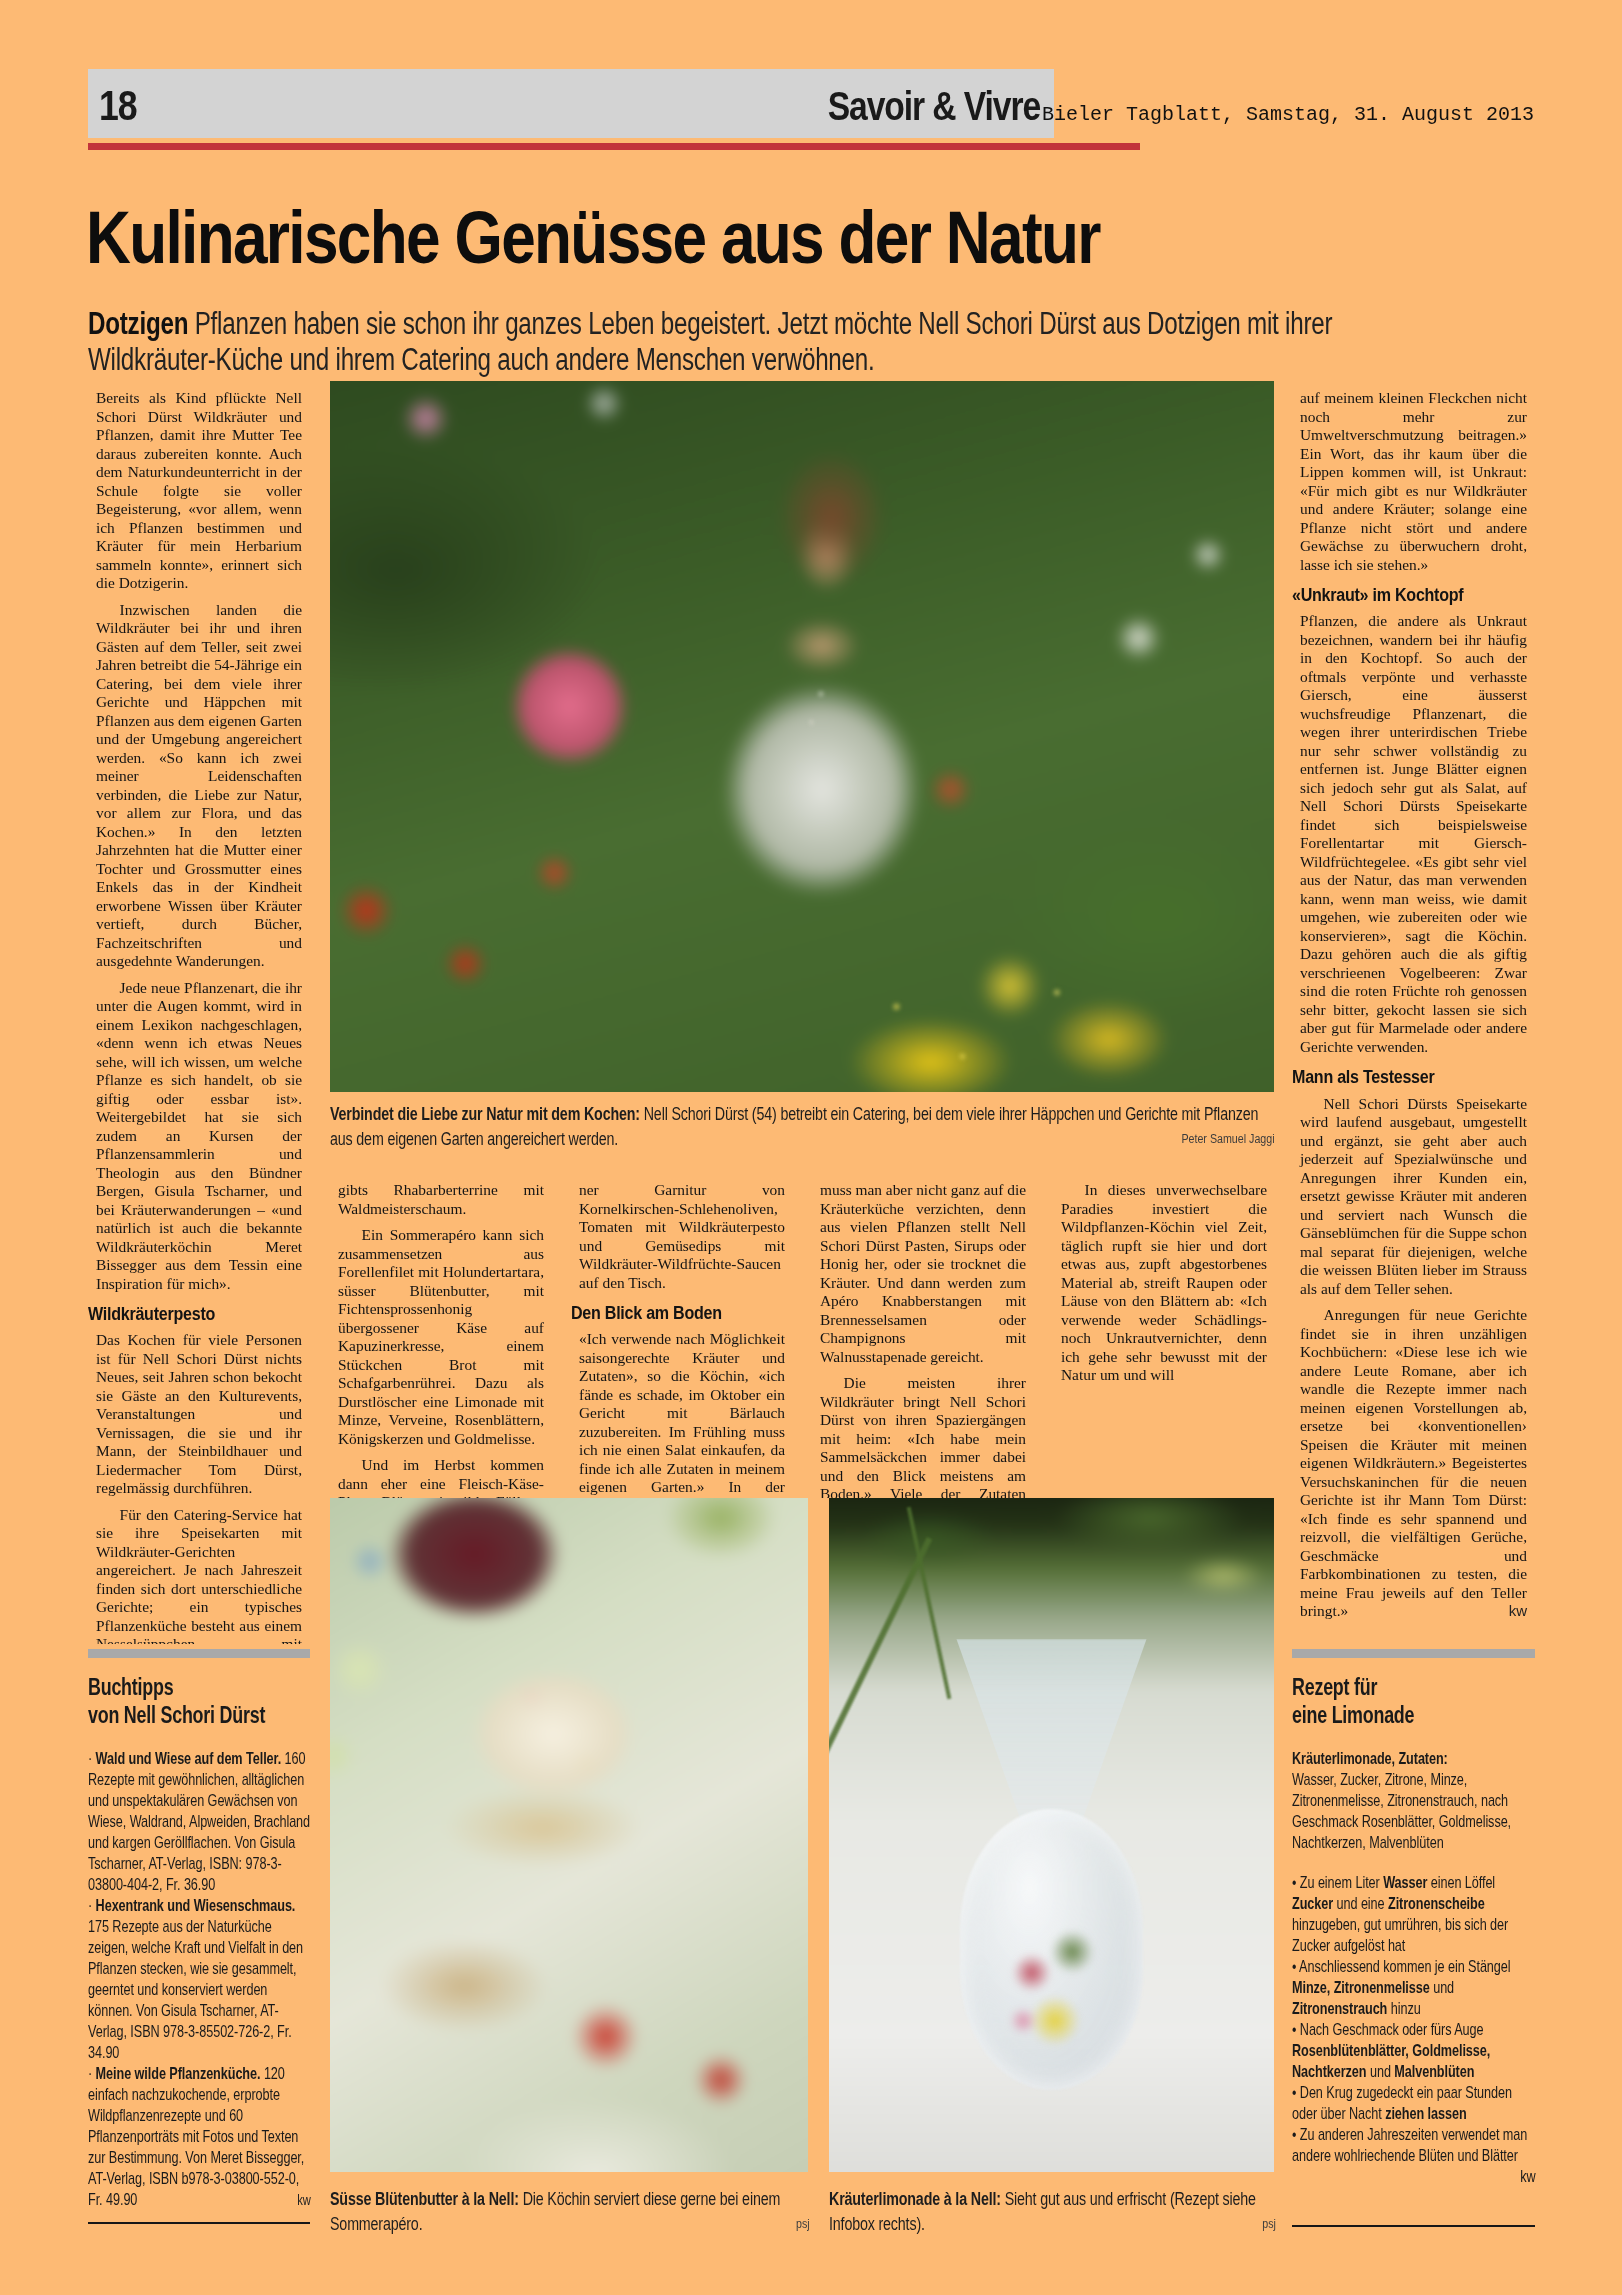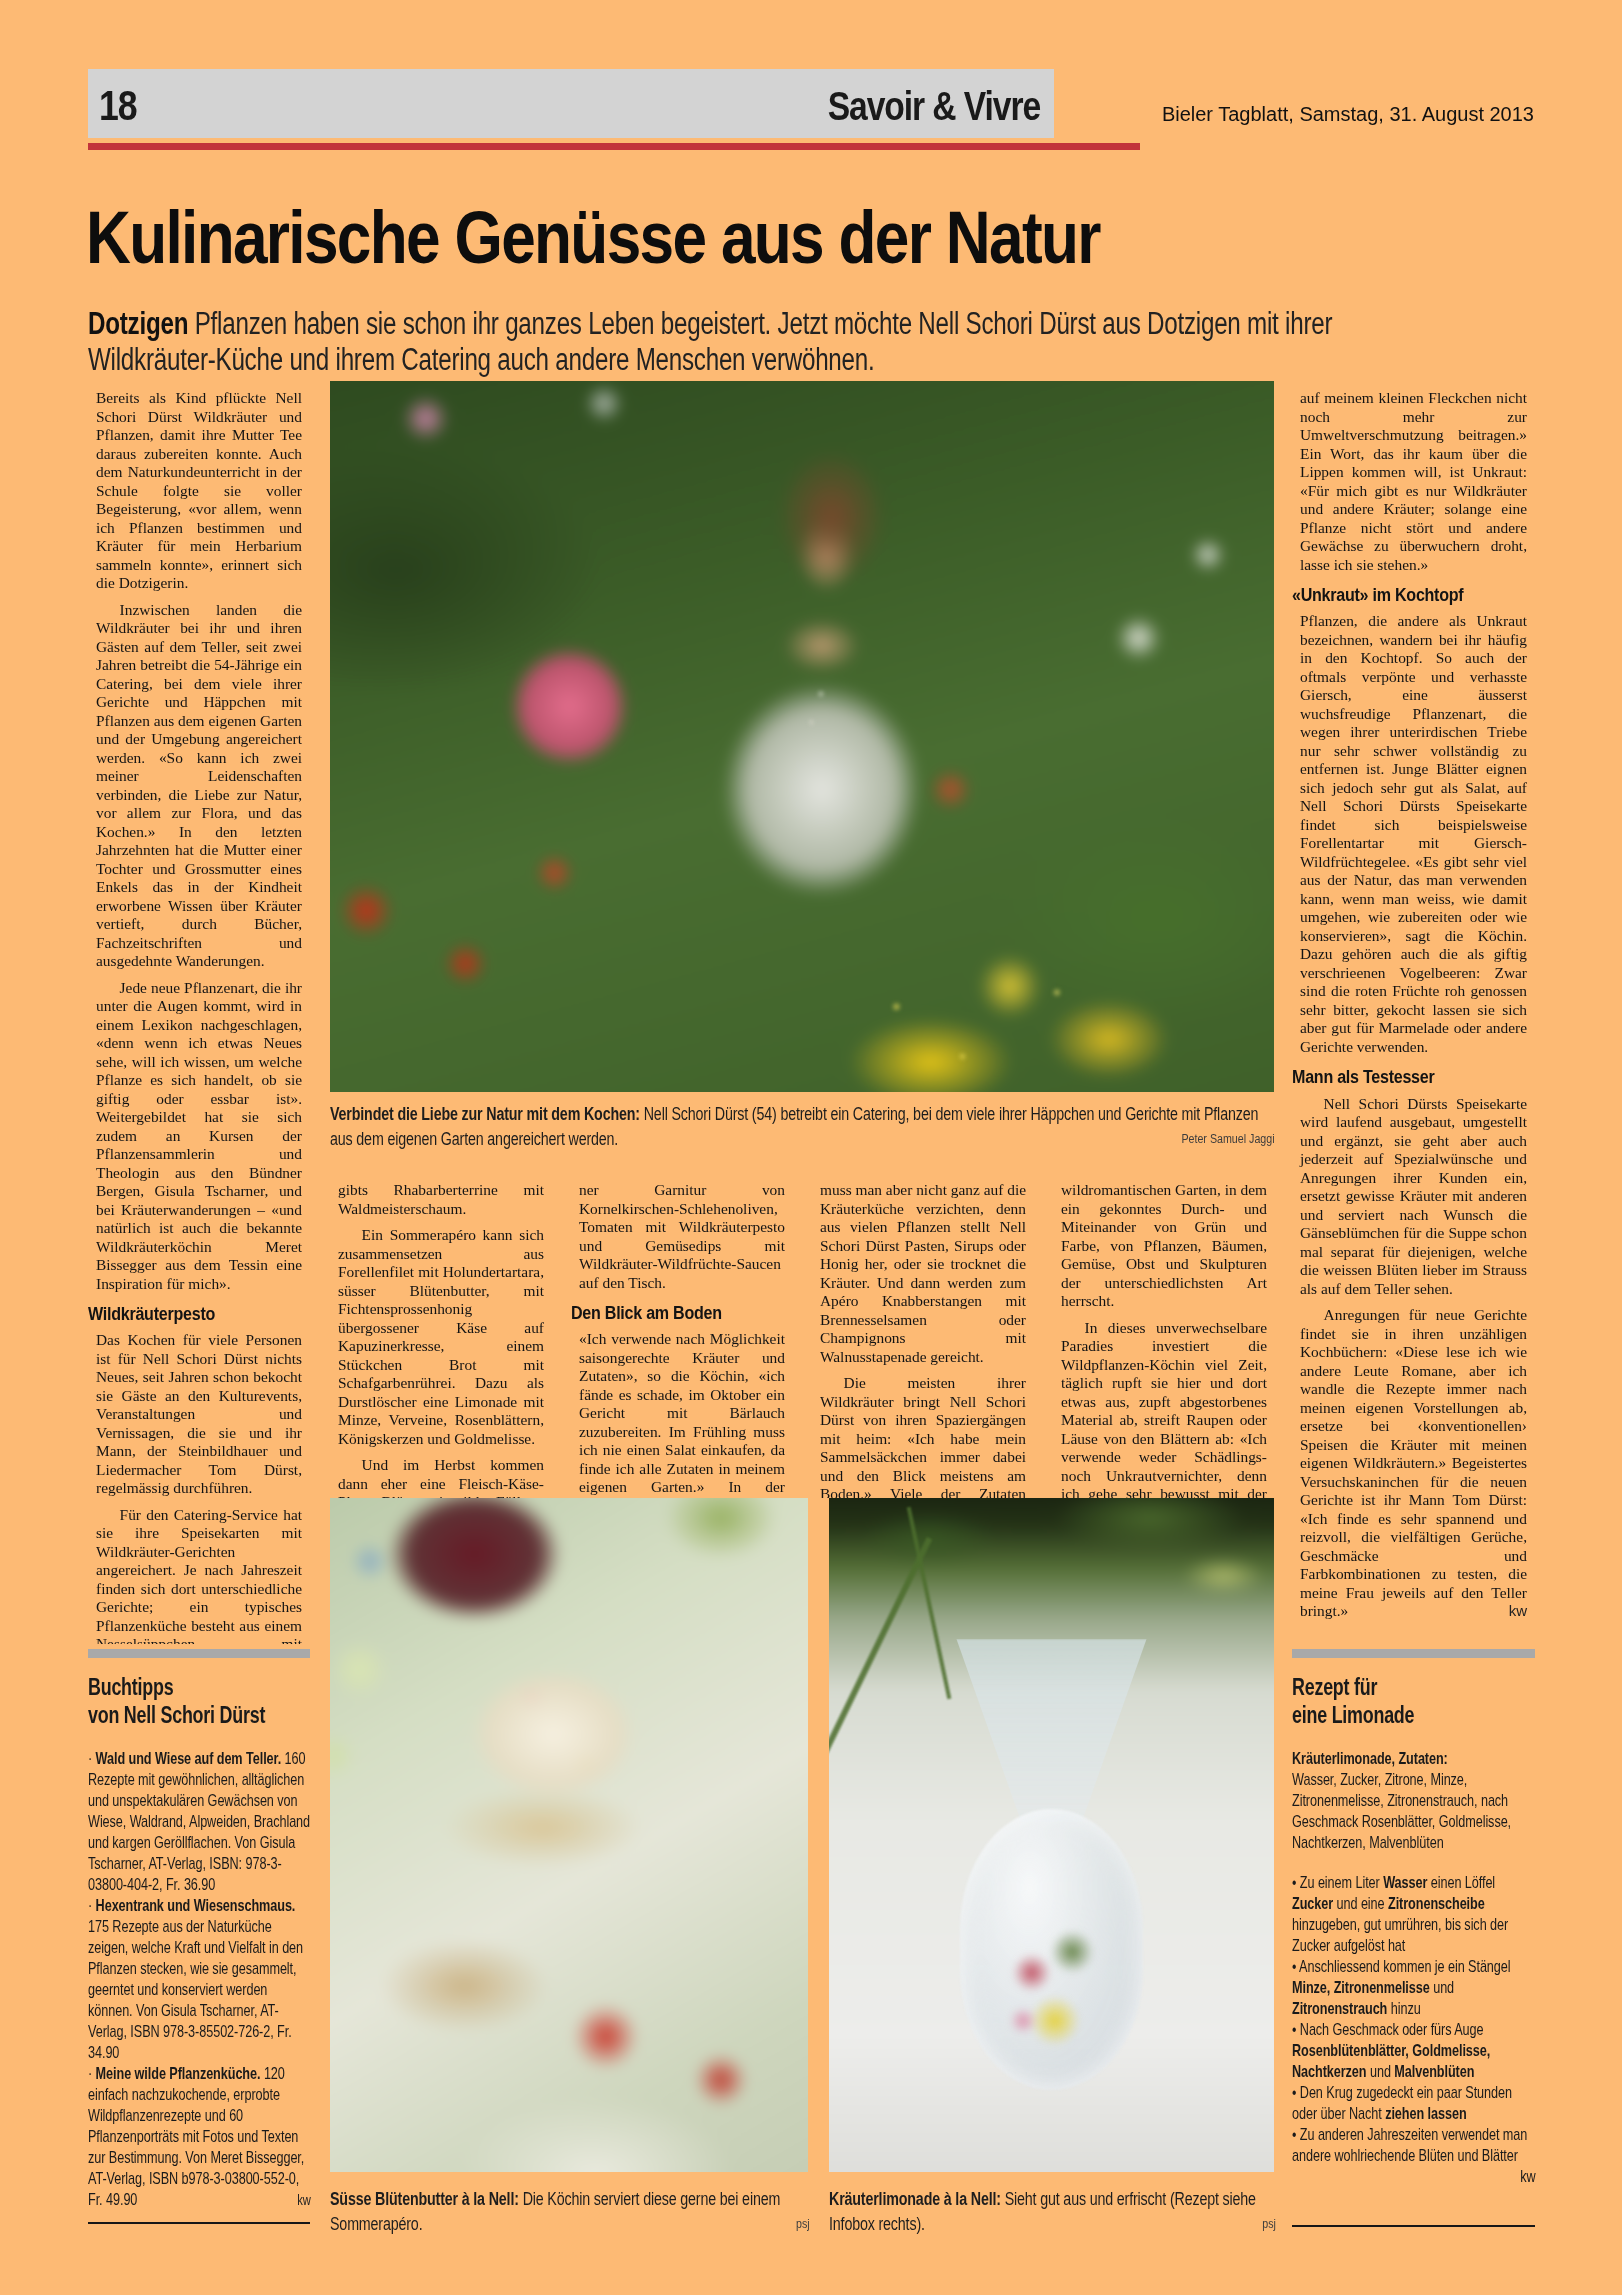--- a/index.html
+++ b/index.html
@@ -4,21 +4,21 @@
 <style>
   html,body{margin:0;padding:0;background:#888;}
   .page{position:relative;width:1622px;height:2295px;background:#fdba74;overflow:hidden;
         font-family:"Liberation Serif",serif;color:#141414;}
   
   .graybar{position:absolute;left:88px;top:69px;width:966px;height:69px;background:#d3d3d3;}
   .pagenum{position:absolute;left:10.5px;bottom:7.9px;font-family:"Liberation Sans",sans-serif;
            font-weight:700;font-size:42px;letter-spacing:-1.3px;transform:scaleX(.85);transform-origin:0 100%;color:#1a1a1a;}
   .section{position:absolute;right:14.4px;bottom:7.9px;font-family:"Liberation Sans",sans-serif;
            font-weight:700;font-size:41px;letter-spacing:-1.3px;transform:scaleX(.82);transform-origin:100% 100%;color:#1a1a1a;white-space:nowrap;}
-  .masthead{position:absolute;right:88px;top:103px;font-family:Liberation Sans, sans-serif;
+  .masthead{position:absolute;right:88px;top:103px;font-family:Liberation Mono, monospace;
             font-size:20px;color:#111;white-space:nowrap;}
   .redline{position:absolute;left:88px;top:143px;width:1052px;height:6.5px;background:#c2333b;}
   
   .headline{position:absolute;left:86px;top:199px;width:1374px;font-family:"Liberation Sans",sans-serif;
             font-weight:700;font-size:74px;letter-spacing:-2px;line-height:1.05;color:#0d0d0d;
             transform:scaleX(.84);transform-origin:0 0;white-space:nowrap;}
   .lead{position:absolute;left:88px;top:306px;width:1898px;font-family:"Liberation Sans",sans-serif;
         font-size:31px;line-height:36px;letter-spacing:-0.3px;color:#222;
         transform:scaleX(.78);transform-origin:0 0;}
   .lead b{font-weight:700;color:#111;}
@@ -163,21 +163,20 @@
   <div class="col" style="left:812px;top:1173px;height:325px;overflow:hidden;">
     <p>muss man aber nicht ganz auf die Kräuterküche verzichten, denn aus vielen Pflanzen stellt Nell Schori Dürst Pasten, Sirups oder Honig her, oder sie trocknet die Kräuter. Und dann werden zum Apéro Knabberstangen mit Brennesselsamen oder Champignons mit Walnusstapenade gereicht.</p>
     <p class="ind">Die meisten ihrer Wildkräuter bringt Nell Schori Dürst von ihren Spaziergängen mit heim: «Ich habe mein Sammelsäckchen immer dabei und den Blick meistens am Boden.» Viele der Zutaten stammen aber auch aus ihrem</p>
   </div>
   <div class="col" style="left:571px;top:1173px;height:325px;overflow:hidden;">
     <p>ner Garnitur von Kornelkirschen-Schlehenoliven, Tomaten mit Wildkräuterpesto und Gemüsedips mit Wildkräuter-Wildfrüchte-Saucen auf den Tisch.</p>
     <div class="sh">Den Blick am Boden</div>
     <p>«Ich verwende nach Möglichkeit saisongerechte Kräuter und Zutaten», so die Köchin, «ich fände es schade, im Oktober ein Gericht mit Bärlauch zuzubereiten. Im Frühling muss ich nie einen Salat einkaufen, da finde ich alle Zutaten in meinem eigenen Garten.» In der kräuterarmen Zeit</p>
   </div>
   <div class="col" style="left:1053px;top:1173px;height:325px;overflow:hidden;">
-    <p>wildromantischen Garten, in dem ein gekonntes Durch- und Miteinander von Grün und Farbe, von Pflanzen, Bäumen, Gemüse, Obst und Skulpturen der unterschiedlichsten Art herrscht.</p>
     <p class="ind">In dieses unverwechselbare Paradies investiert die Wildpflanzen-Köchin viel Zeit, täglich rupft sie hier und dort etwas aus, zupft abgestorbenes Material ab, streift Raupen oder Läuse von den Blättern ab: «Ich verwende weder Schädlings- noch Unkrautvernichter, denn ich gehe sehr bewusst mit der Natur um und will</p>
   </div>
 
   <div class="col" style="left:1292px;top:381px;width:243px;height:1263px;overflow:hidden;">
     <p>auf meinem kleinen Fleckchen nicht noch mehr zur Umweltverschmutzung beitragen.» Ein Wort, das ihr kaum über die Lippen kommen will, ist Unkraut: «Für mich gibt es nur Wildkräuter und andere Kräuter; solange eine Pflanze nicht stört und andere Gewächse zu überwuchern droht, lasse ich sie stehen.»</p>
     <div class="sh">«Unkraut» im Kochtopf</div>
     <p>Pflanzen, die andere als Unkraut bezeichnen, wandern bei ihr häufig in den Kochtopf. So auch der oftmals verpönte und verhasste Giersch, eine äusserst wuchsfreudige Pflanzenart, die wegen ihrer unterirdischen Triebe nur sehr schwer vollständig zu entfernen ist. Junge Blätter eignen sich jedoch sehr gut als Salat, auf Nell Schori Dürsts Speisekarte findet sich beispielsweise Forellentartar mit Giersch-Wildfrüchtegelee. «Es gibt sehr viel aus der Natur, das man verwenden kann, wenn man weiss, wie damit umgehen, wie zubereiten oder wie konservieren», sagt die Köchin. Dazu gehören auch die als giftig verschrieenen Vogelbeeren: Zwar sind die roten Früchte roh genossen sehr bitter, gekocht lassen sie sich aber gut für Marmelade oder andere Gerichte verwenden.</p>
     <div class="sh">Mann als Testesser</div>
     <p class="ind">Nell Schori Dürsts Speisekarte wird laufend ausgebaut, umgestellt und ergänzt, sie geht aber auch jederzeit auf Spezialwünsche und Anregungen ihrer Kunden ein, ersetzt gewisse Kräuter mit anderen und serviert nach Wunsch die Gänseblümchen für die Suppe schon mal separat für diejenigen, welche die weissen Blüten lieber im Strauss als auf dem Teller sehen.</p>
     <p class="ind"><span>Anregungen für neue Gerichte findet sie in ihren unzähligen Kochbüchern: «Diese lese ich wie andere Leute Romane, aber ich wandle die Rezepte immer nach meinen eigenen Vorstellungen ab, ersetze bei ‹konventionellen› Speisen die Kräuter mit meinen eigenen Wildkräutern.» Begeistertes Versuchskaninchen für die neuen Gerichte ist ihr Mann Tom Dürst: «Ich finde es sehr spannend und reizvoll, die vielfältigen Gerüche, Geschmäcke und Farbkombinationen zu testen, die meine Frau jeweils auf den Teller bringt.»</span><span class="kwfloat">kw</span></p>

